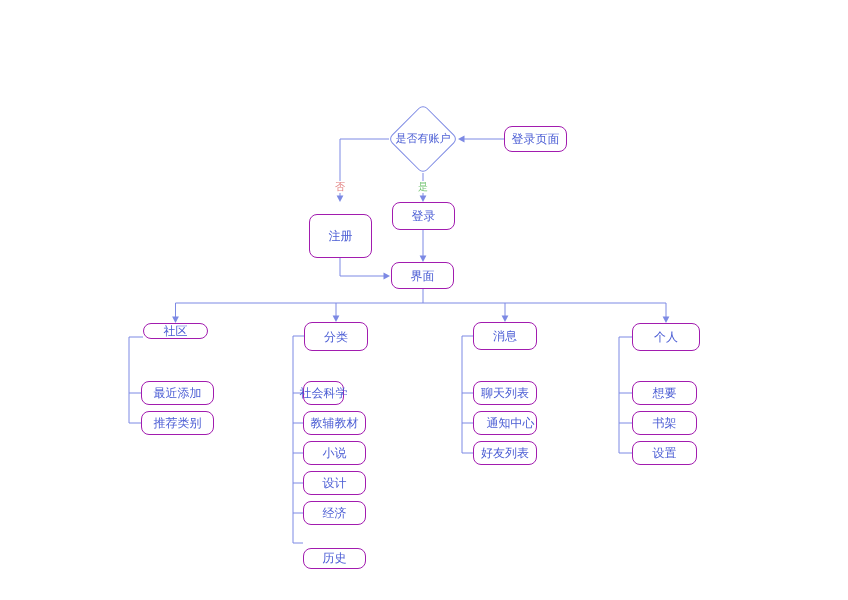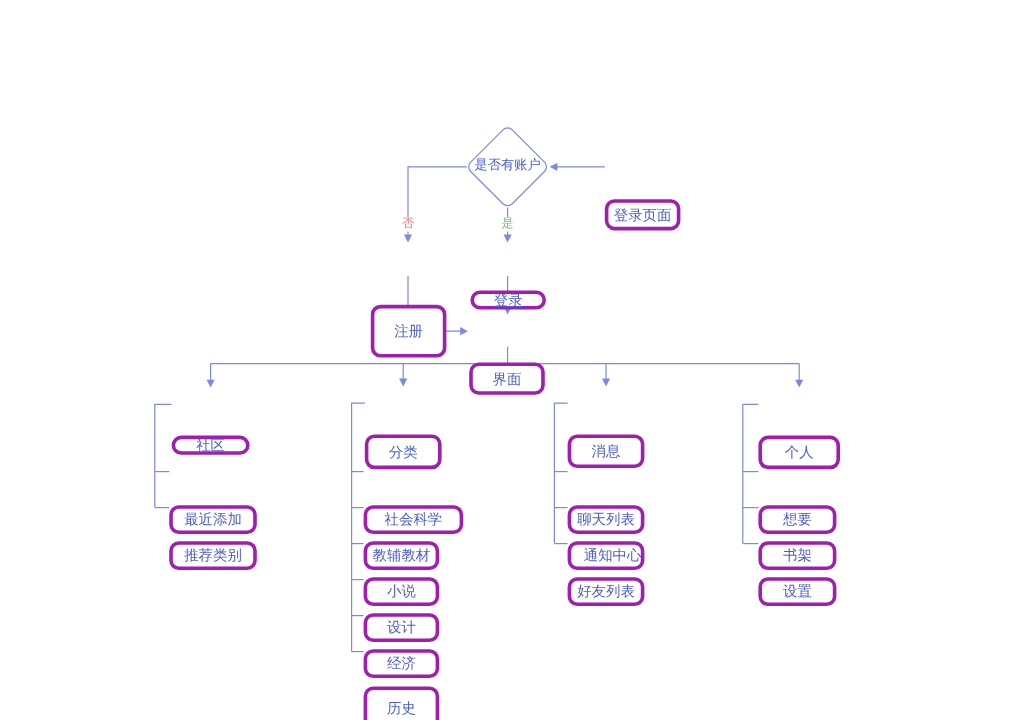--- a/index.html
+++ b/index.html
@@ -14,25 +14,24 @@
   .title {
     position:absolute; left:68px; top:58px;
     font-size:32px; font-weight:bold; letter-spacing:2px;
     color:#2e46d4; white-space:nowrap;
   }
   svg.wires { position:absolute; left:0; top:0; width:848px; height:600px; }
   .wire { stroke:#7c89e4; stroke-width:1; fill:none; }
   .tip  { fill:#7c89e4; stroke:none; }
   .node {
     position:absolute;
-    border:3px solid #a21caf; border-radius:8px; background:#ffffff;
+    border:1px solid #a21caf; border-radius:8px; background:#ffffff;
     color:#4a5cd4; font-size:12px; line-height:1;
     display:flex; align-items:center; justify-content:center;
     white-space:nowrap;
-    margin-top:40px;
   }
   .diamond {
     position:absolute; left:398px; top:114px;
     width:50px; height:50px;
     border:1px solid #7c89e4; border-radius:6px; background:#ffffff;
     transform:rotate(45deg);
   }
   .diamond-label {
     position:absolute; left:388px; top:133px; width:70px;
     text-align:center; color:#4a5cd4; font-size:11px; line-height:1;
@@ -111,38 +110,38 @@
     </g>
   </svg>
 
   <div class="diamond"></div>
   <div class="diamond-label">是否有账户</div>
 
   <div class="node" style="left:504px; top:126px; width:63px; height:26px;">登录页面</div>
 
   <div class="node" style="left:309px; top:214px; width:63px; height:44px;">注册</div>
 
-  <div class="node" style="left:392px; top:202px; width:63px; height:16px;text-decoration:underline;">登录</div>
+  <div class="node" style="left:392px; top:202px; width:63px; height:28px;">登录</div>
 
   <div class="node" style="left:391px; top:262px; width:63px; height:27px;">界面</div>
 
   <div class="edge-label no">否</div>
   <div class="edge-label yes">是</div>
 
   <div class="node" style="left:143px; top:323px; width:65px; height:16px;">社区</div>
   <div class="node" style="left:141px; top:381px; width:73px; height:24px;">最近添加</div>
   <div class="node" style="left:141px; top:411px; width:73px; height:24px;">推荐类别</div>
 
   <div class="node" style="left:304px; top:322px; width:64px; height:29px;">分类</div>
-  <div class="node" style="left:303px; top:381px; width:83px; height:24px;">社会科学</div>
+  <div class="node" style="left:303px; top:381px; width:41px; height:24px;">社会科学</div>
   <div class="node" style="left:303px; top:411px; width:63px; height:24px;">教辅教材</div>
   <div class="node" style="left:303px; top:441px; width:63px; height:24px;">小说</div>
   <div class="node" style="left:303px; top:471px; width:63px; height:24px;">设计</div>
   <div class="node" style="left:303px; top:501px; width:63px; height:24px;">经济</div>
-  <div class="node" style="left:303px; top:532px; width:63px; height:36px;">历史</div>
+  <div class="node" style="left:303px; top:548px; width:63px; height:21px;font-family:Liberation Mono, monospace;">历史</div>
 
   <div class="node" style="left:473px; top:322px; width:64px; height:28px;">消息</div>
   <div class="node" style="left:473px; top:381px; width:64px; height:24px;text-align:right;">聊天列表</div>
   <div class="node" style="left:473px; top:411px; width:64px; height:24px;padding-left:11px;">通知中心</div>
   <div class="node" style="left:473px; top:441px; width:64px; height:24px;">好友列表</div>
 
   <div class="node" style="left:632px; top:323px; width:68px; height:28px;">个人</div>
   <div class="node" style="left:632px; top:381px; width:65px; height:24px;">想要</div>
   <div class="node" style="left:632px; top:411px; width:65px; height:24px;">书架</div>
   <div class="node" style="left:632px; top:441px; width:65px; height:24px;">设置</div>

